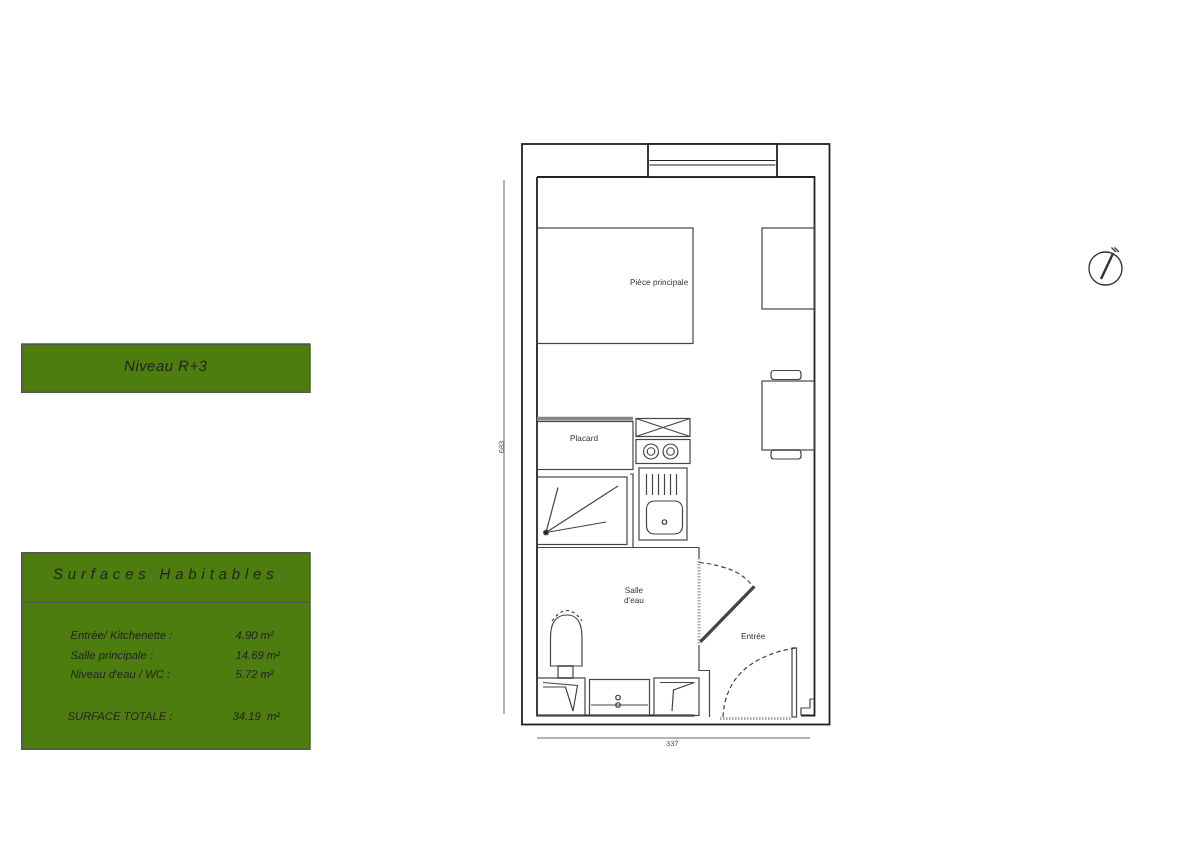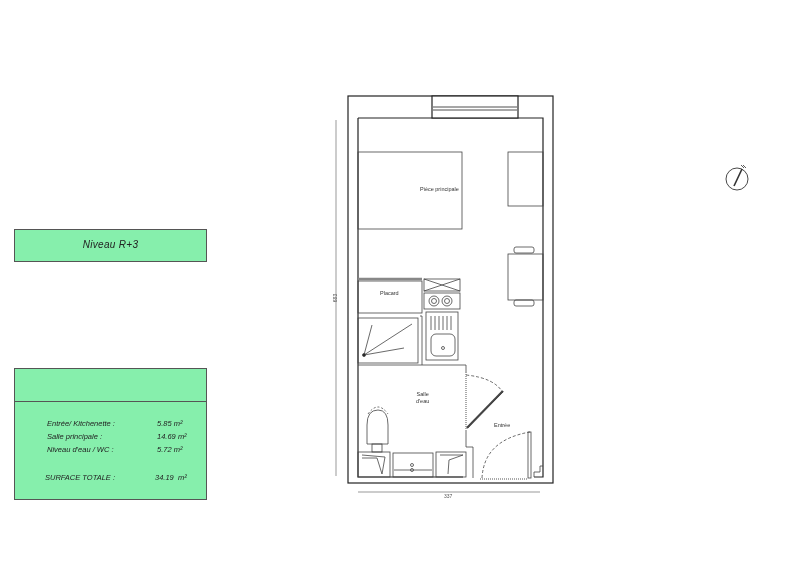--- a/index.html
+++ b/index.html
@@ -1,18 +1,18 @@
 <!DOCTYPE html>
 <html><head>
 <meta charset="utf-8">
 <style>
   html, body { margin: 0; padding: 0; background: #ffffff; }
   body { width: 800px; height: 567px; position: relative; overflow: hidden;
          font-family: "Liberation Sans", sans-serif; color: #222; }
-  .box { position: absolute; border: 1px solid #555; background: #86efac; }
+  .box { position: absolute; border: 1px solid #555; background: #4d7c0f; }
   .level-box { left: 14px; top: 229px; width: 191px; height: 31px; }
   .level-text { position: absolute; left: 0; right: 0; top: 9px; text-align: center;
                 font-style: italic; font-size: 10px; letter-spacing: 0.3px; }
   .surf-box { left: 14px; top: 368px; width: 191px; height: 130px; }
   .surf-title { position: absolute; left: 0; right: 0; top: 9px; text-align: center;
                 font-style: italic; font-size: 10px; letter-spacing: 3.2px; }
   .surf-divider { position: absolute; left: 0; right: 0; top: 32px; border-top: 1px solid #555; }
   .surf-row { position: absolute; left: 32px; right: 14px; height: 12px; font-size: 7.5px; font-style: italic; }
   .surf-row .lbl { position: absolute; left: 0; }
   .surf-row .val { position: absolute; left: 110px; }
@@ -23,24 +23,25 @@
   .dim-label { position: absolute; font-size: 5px; color: #555; }
 </style>
 </head>
 <body>
 
 <div class="box level-box">
   <div class="level-text">Niveau R+3</div>
 </div>
 
 <div class="box surf-box">
+  <div class="surf-title">Surfaces Habitables</div>
   <div class="surf-divider"></div>
   <div class="surf-row" style="top:50px;text-decoration:underline;">
     <span class="lbl">Entrée/ Kitchenette :</span>
-    <span class="val"><span>5.85</span> <span>m²</span></span>
+    <span class="val"><span>4.90</span> <span>m²</span></span>
   </div>
   <div class="surf-row" style="top:63px;">
     <span class="lbl">Salle principale :</span>
     <span class="val"><span>14.69</span> <span>m²</span></span>
   </div>
   <div class="surf-row" style="top:76px;">
     <span class="lbl">Niveau d'eau / WC :</span>
     <span class="val"><span>5.72</span> <span>m²</span></span>
   </div>
   <div class="surf-row total" style="top:104px;">

